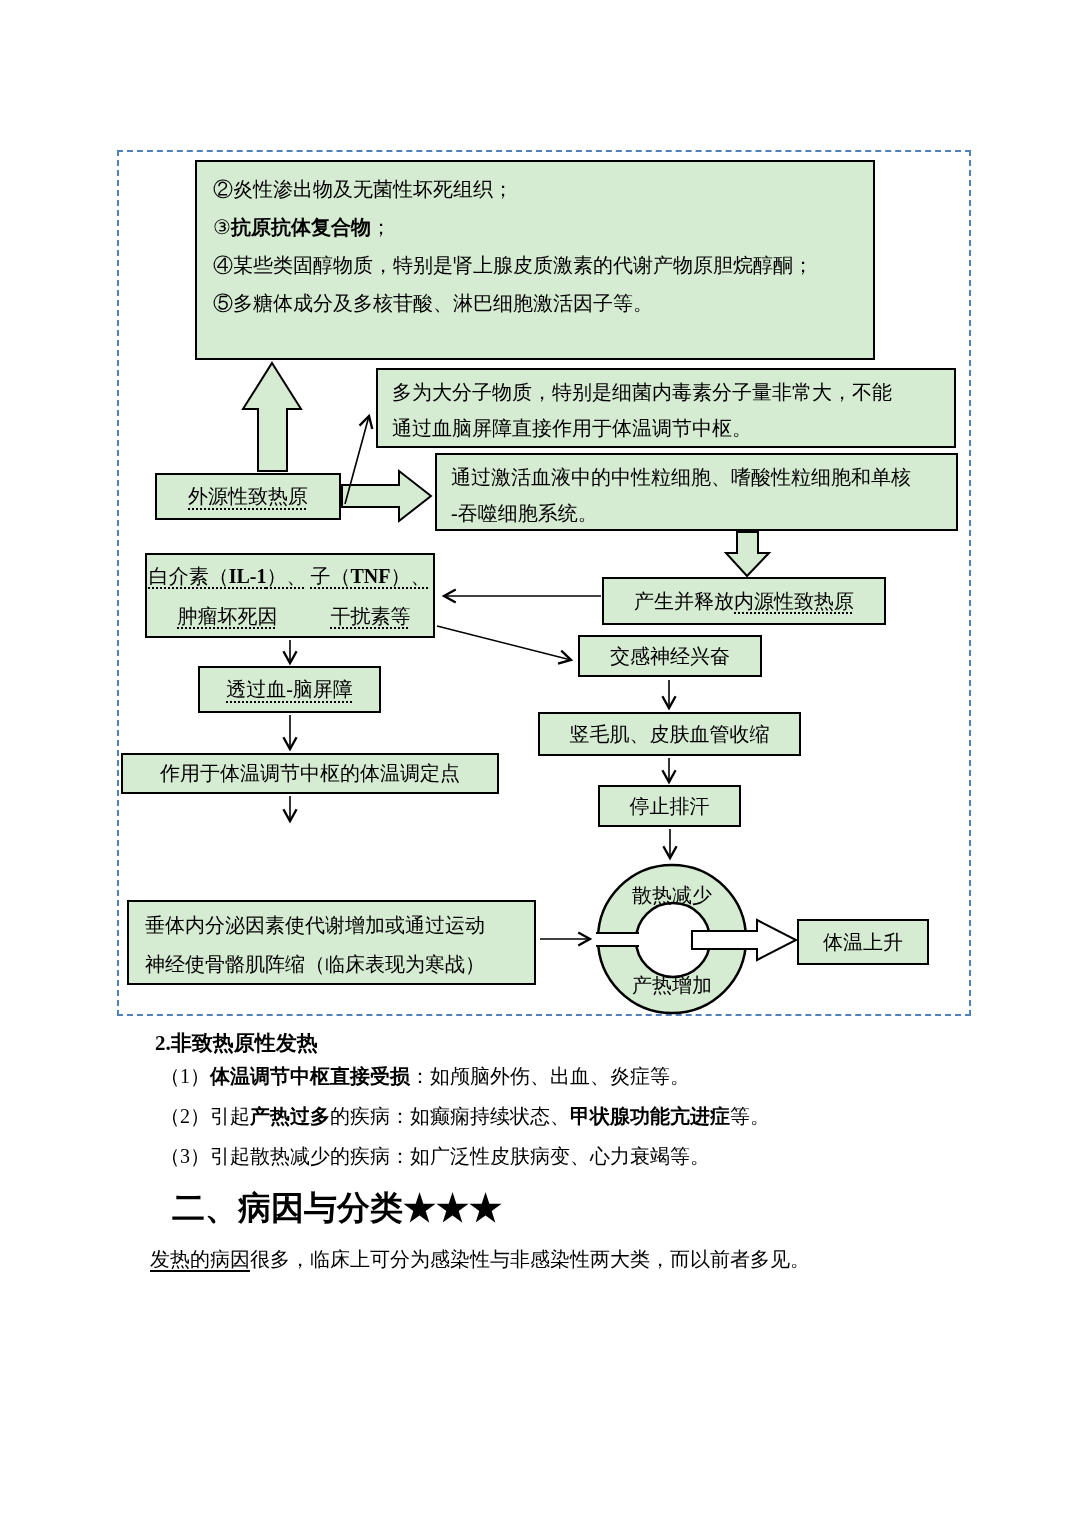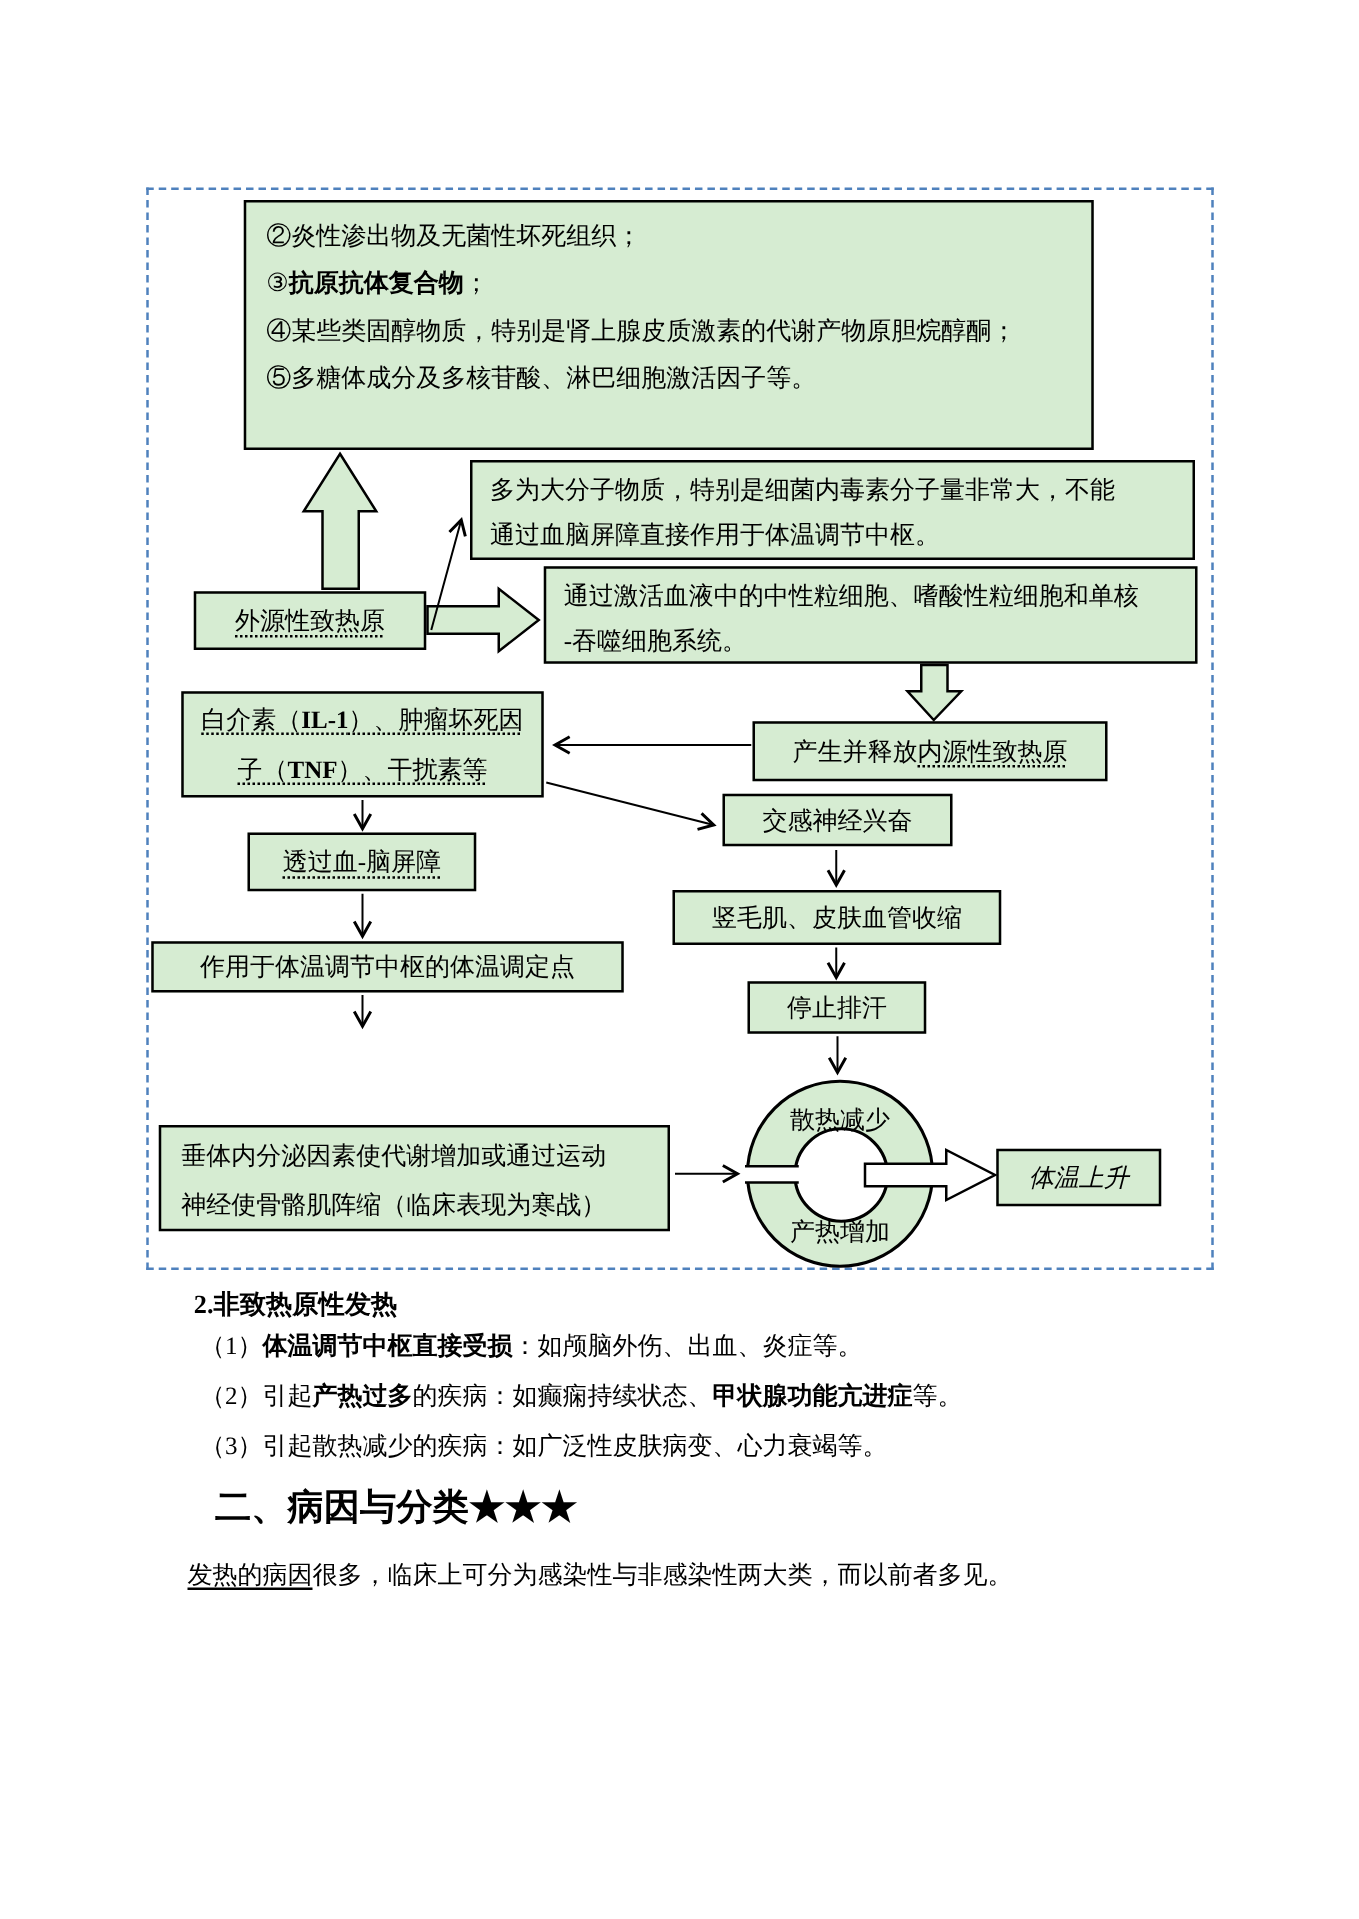--- a/index.html
+++ b/index.html
@@ -13,21 +13,21 @@
   .lines{padding:8px 6px 0 16px;}
   .lines .ln{line-height:38px;white-space:nowrap;}
   .ln2{line-height:36px;white-space:nowrap;}
   .b{font-weight:bold;}
   .udot{text-decoration:underline dotted;text-underline-offset:5px;}
   .usol{text-decoration:underline;text-underline-offset:4px;}
   svg.overlay{position:absolute;left:0;top:0;z-index:3;pointer-events:none;}
   .donut-label{position:absolute;width:150px;text-align:center;font-size:20px;z-index:4;}
   .txt{position:absolute;font-size:20px;white-space:nowrap;}
   .sub-h{font-size:21px;font-weight:bold;}
-  .sec-h{font-size:29px;font-weight:bold;}
+  .sec-h{font-size:33px;font-weight:bold;}
   .footer{position:absolute;left:0;top:1436px;width:1087px;text-align:center;
           font-size:19px;font-weight:bold;letter-spacing:1px;}
 </style>
 </head>
 <body>
 
 <div class="page">
 
   <div class="panel"></div>
 
@@ -50,21 +50,21 @@
   <div class="gbox center" style="left:602px;top:577px;width:284px;height:48px;">
     <span>产生并释放</span>
       <span class="udot">内源性致热原</span>
   </div>
 
   <div class="gbox" style="left:435px;top:453px;width:523px;height:78px;padding:4px 4px 0 14px;">
     <div class="ln2">通过激活血液中的中性粒细胞、嗜酸性粒细胞和单核</div>
     <div class="ln2">-吞噬细胞系统。</div>
   </div>
 
-  <div class="gbox center" style="left:145px;top:553px;width:290px;height:85px;flex-direction:column;line-height:40px;">
+  <div class="gbox center" style="left:145px;top:553px;width:290px;height:85px;flex-direction:row;line-height:40px;">
     <div class="udot"><span>白介素（</span><span class="b">IL-1</span><span>）、肿瘤坏死因</span></div>
     <div class="udot"><span>子（</span><span class="b">TNF</span><span>）、干扰素等</span></div>
   </div>
 
   <div class="gbox center" style="left:578px;top:635px;width:184px;height:42px;">
     <span>交感神经兴奋</span>
   </div>
 
   <div class="gbox center" style="left:198px;top:666px;width:183px;height:47px;">
     <span class="udot">透过血-脑屏障</span>
@@ -81,21 +81,21 @@
   <div class="gbox center" style="left:598px;top:785px;width:143px;height:42px;">
     <span>停止排汗</span>
   </div>
 
 
   <div class="gbox" style="left:127px;top:900px;width:409px;height:85px;padding:4px 4px 0 16px;">
     <div style="line-height:39px;white-space:nowrap;">垂体内分泌因素使代谢增加或通过运动</div>
     <div style="line-height:39px;white-space:nowrap;">神经使骨骼肌阵缩（临床表现为寒战）</div>
   </div>
 
-  <div class="gbox center" style="left:797px;top:919px;width:132px;height:46px;font-style:italic;">
+  <div class="gbox center" style="left:797px;top:919px;width:132px;height:46px;">
     <span>体温上升</span>
   </div>
 
   <svg class="overlay" width="1087" height="1535" viewBox="0 0 1087 1535">
     <defs>
       <marker id="ah" viewBox="0 0 12 12" refX="10" refY="6" markerWidth="11" markerHeight="11" orient="auto">
         <path d="M2,1.5 L10,6 L2,10.5" fill="none" stroke="#000" stroke-width="1.6"></path>
       </marker>
     </defs>
 

